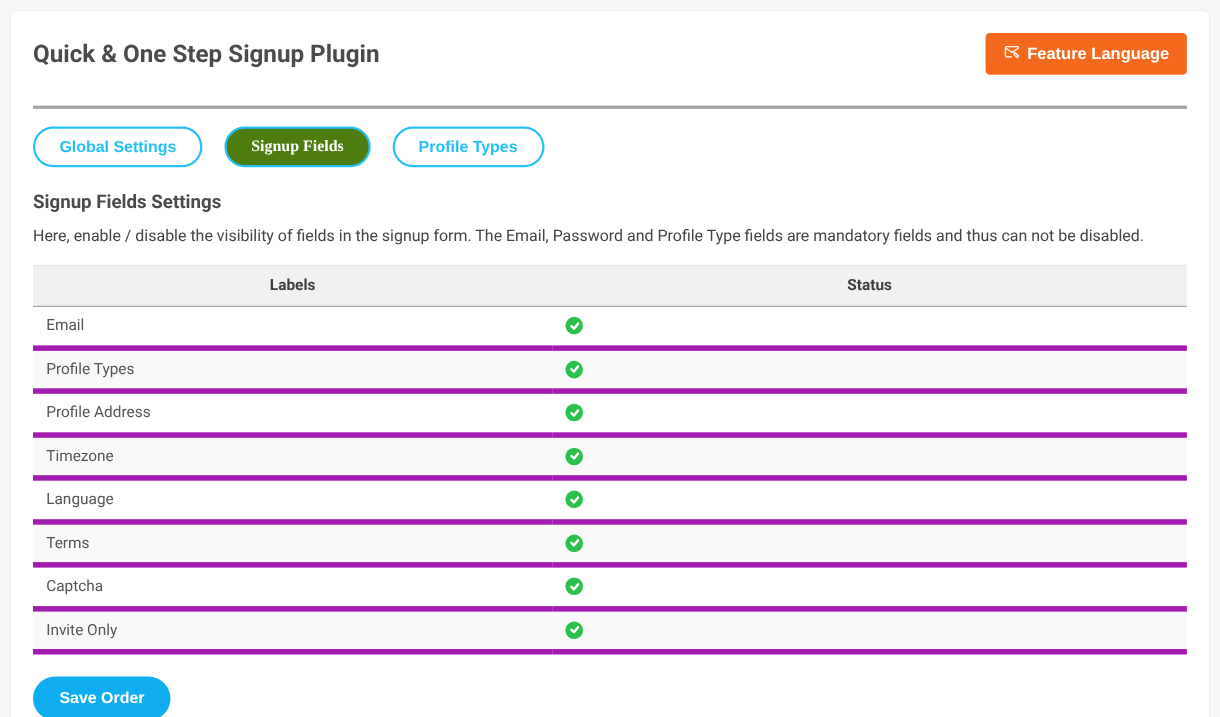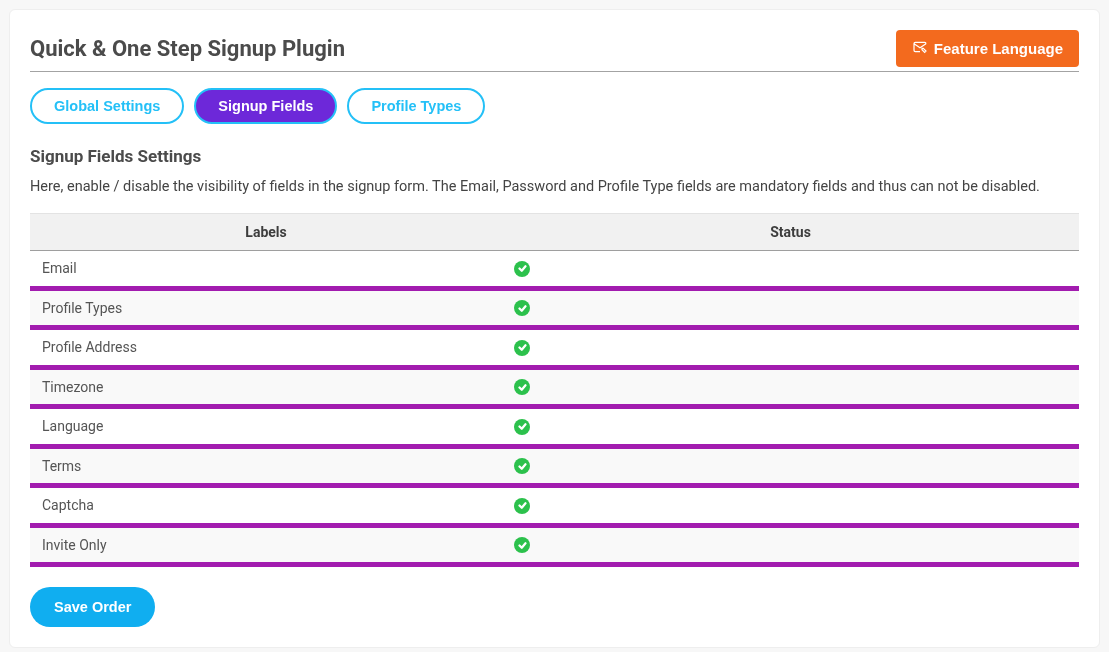--- a/index.html
+++ b/index.html
@@ -12,22 +12,22 @@
     .card {
       background:#fff;
       border:1px solid #eee;
       border-radius:6px;
       padding:20px;
     }
     .header {
       display:flex;
       justify-content:space-between;
       align-items:center;
-      border-bottom:1px solid #a3a3a3;
-      padding-bottom:4px;
+      border-bottom:3px solid #a3a3a3;
+      padding-bottom:28px;
     }
     .title {
       font-size:22px;
       font-weight:700;
       color:#4b4b4b;
     }
     .feature-btn {
       background:#f36a1e;
       color:#fff;
       border:none;
@@ -37,35 +37,36 @@
       font-weight:700;
       display:flex;
       align-items:center;
       gap:6px;
       cursor:pointer;
     }
     .feature-btn svg { width:16px; height:16px; fill:none; stroke:#fff; stroke-width:1.8; }
     .tabs {
       margin-top:16px;
       display:flex;
-      gap:10px;
+      gap:20px;
     }
     .tab {
       border:2px solid #24c0f7;
       color:#24c0f7;
       background:#fff;
       border-radius:999px;
       padding:8px 22px;
       font-size:14.5px;
       font-weight:700;
       cursor:pointer;
     }
     .tab.active {
-      background:#6d28d9;
+      background:#4d7c0f;
       color:#fff;
+      font-family:Liberation Serif, serif;
     }
     .section-title {
       margin-top:22px;
       font-size:17px;
       font-weight:700;
       color:#4b4b4b;
     }
     .description {
       margin-top:12px;
       font-size:14.5px;

